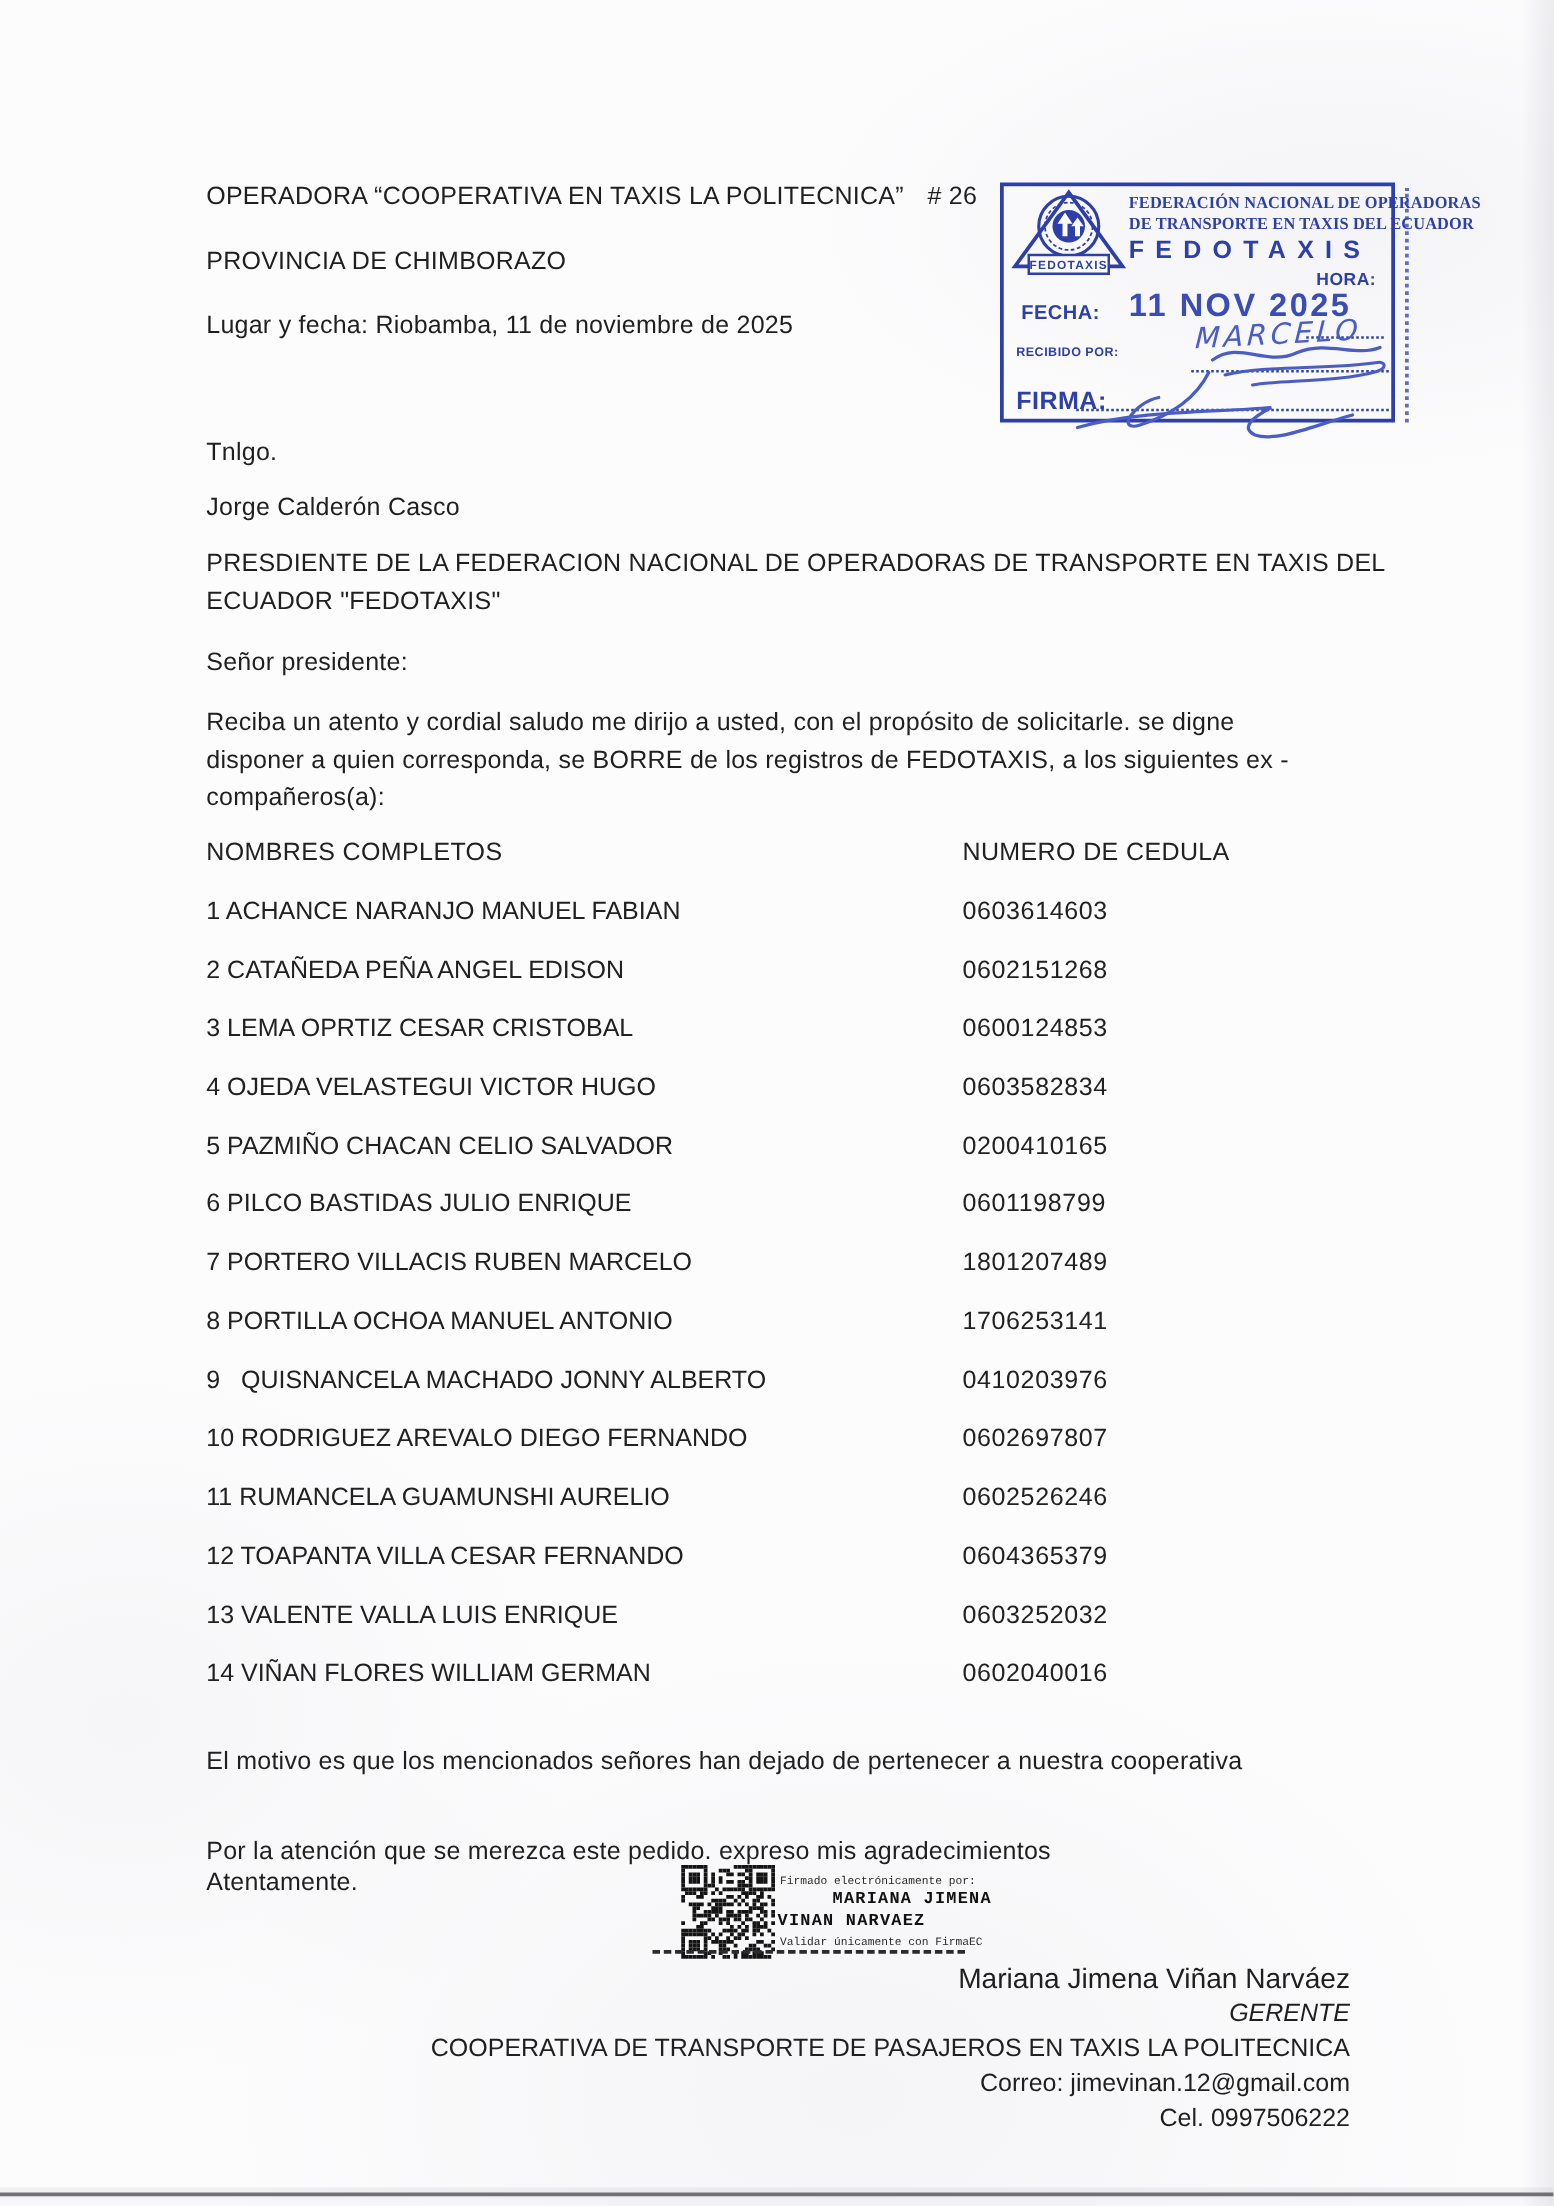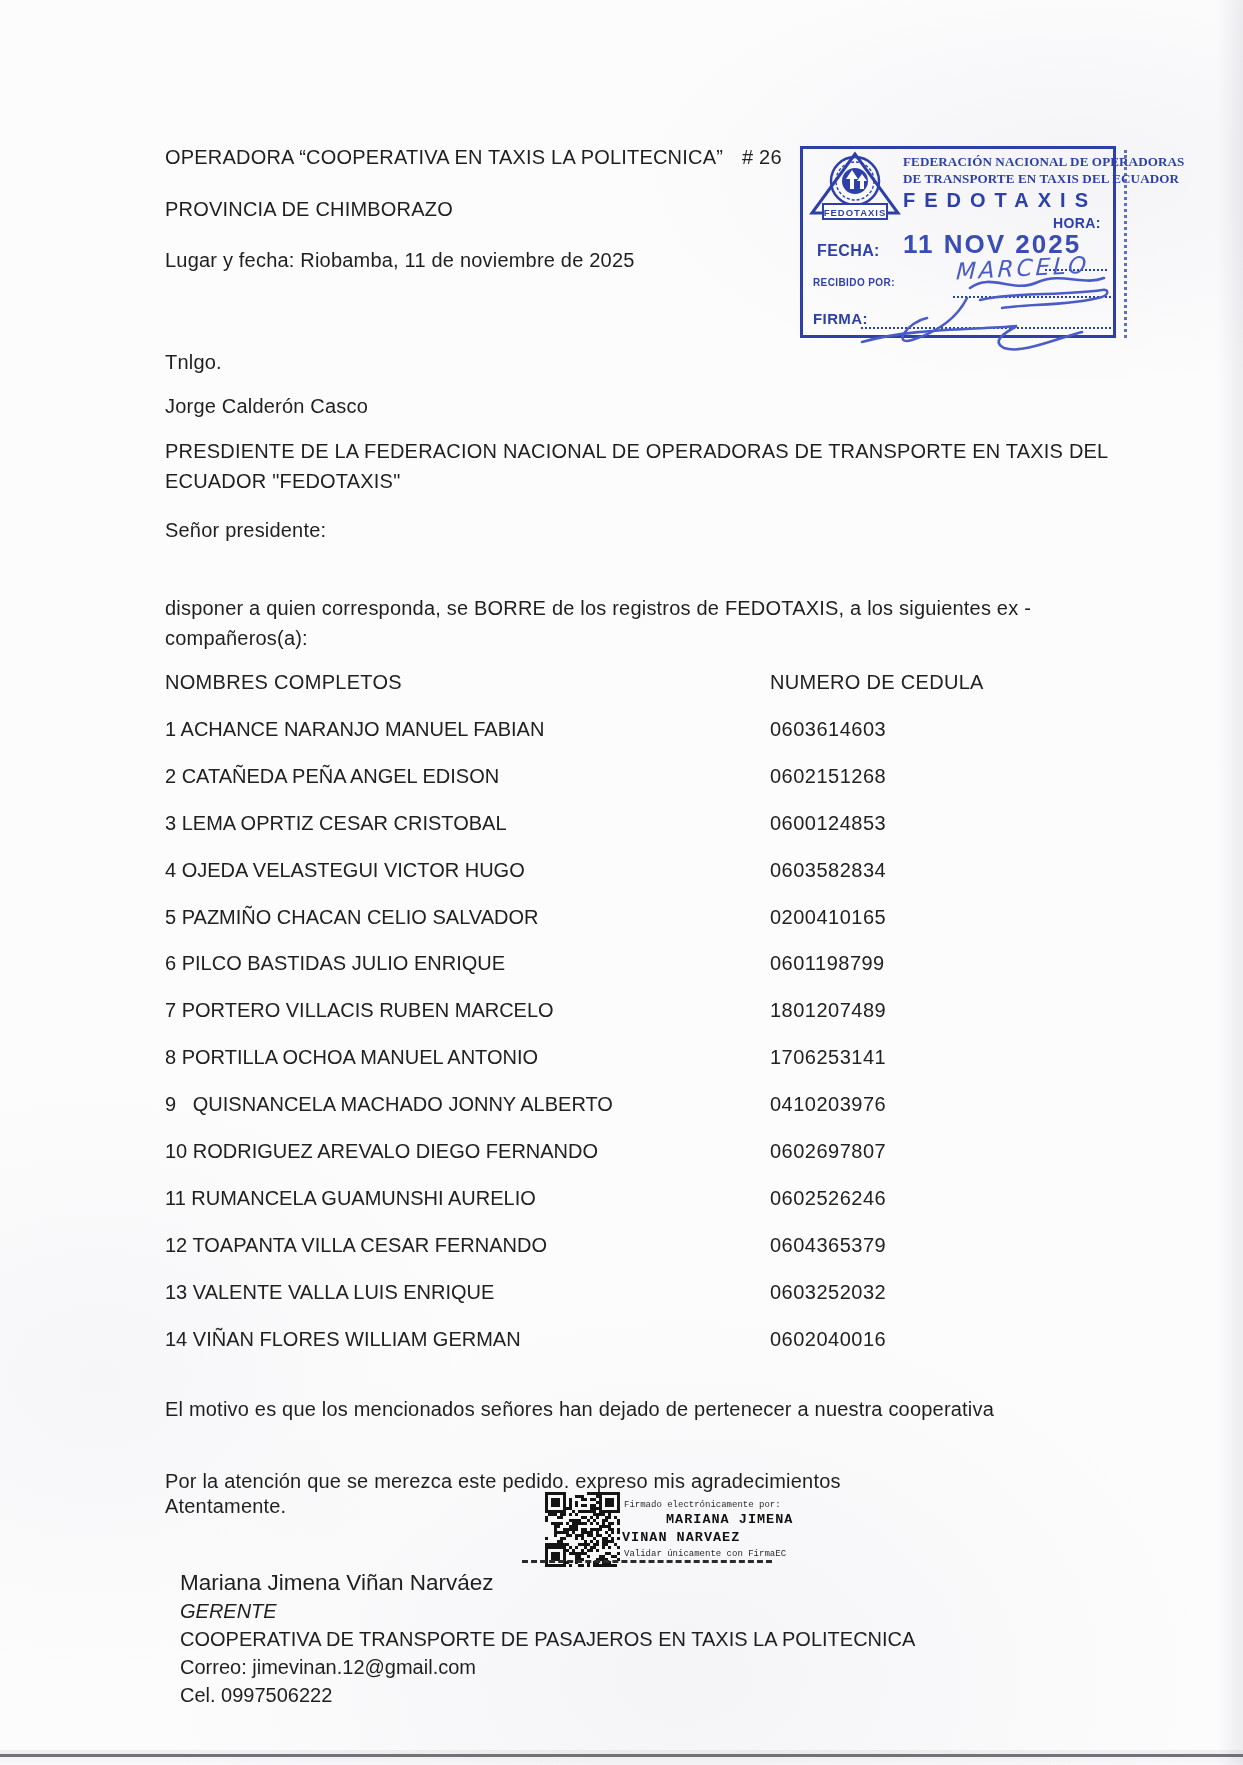--- a/index.html
+++ b/index.html
@@ -45,21 +45,21 @@
 
   
   #qr{position:absolute;left:545px;top:1492px;display:grid;grid-template-columns:repeat(25,3px);grid-auto-rows:3px;}
   #qr i{display:block;}
   #qr i.f{background:#141414;}
   .esig-tiny{position:absolute;font-family:"Liberation Mono",monospace;font-size:9px;color:#2a2a2a;white-space:nowrap;}
   .esig-name{position:absolute;font-family:"Liberation Mono",monospace;font-size:13.5px;font-weight:bold;
     letter-spacing:1px;color:#111;white-space:nowrap;}
   .dash-line{position:absolute;left:522px;top:1560px;width:250px;border-top:3px dashed #2b2b2b;}
 
-  .sig-block-line{position:absolute;left:180px;width:900px;text-align:left;font-size:20px;color:#1f1f1f;white-space:pre;}
+  .sig-block-line{position:absolute;left:180px;width:900px;text-align:right;font-size:20px;color:#1f1f1f;white-space:pre;}
   .sig-name-big{font-size:22.5px;}
 </style>
 </head>
 <body>
 
 <div class="page">
 
   <div class="line" style="left:165px;top:145px;">OPERADORA “COOPERATIVA EN TAXIS LA POLITECNICA”</div>
   <div class="line" style="left:742px;top:145px;"># 26</div>
   <div class="line" style="left:165px;top:197px;">PROVINCIA DE CHIMBORAZO</div>
@@ -78,38 +78,39 @@
     </svg>
     <div class="st st-org" style="left:100px;top:5px;">FEDERACIÓN NACIONAL DE OPERADORAS</div>
     <div class="st st-org" style="left:100px;top:22px;">DE TRANSPORTE EN TAXIS DEL ECUADOR</div>
     <div class="st st-fedotaxis" style="left:100px;top:40px;">FEDOTAXIS</div>
     <div class="st st-label" style="left:250px;top:66px;font-size:14px;">HORA:</div>
     <div class="st st-label" style="left:14px;top:93px;font-size:16px;">FECHA:</div>
     <div class="st st-date" style="left:100px;top:80px;">11 NOV 2025</div>
     <div class="dotted" style="left:242px;top:120px;width:62px;"></div>
     <div class="st st-label" style="left:10px;top:128px;font-size:10px;">RECIBIDO POR:</div>
     <div class="dotted" style="left:150px;top:147px;width:158px;"></div>
-    <div class="st st-label" style="left:10px;top:161px;font-size:15px;">FIRMA:</div>
+    <div class="st st-label" style="left:10px;top:161px;font-size:20px;">FIRMA:</div>
     <div class="dotted" style="left:58px;top:178px;width:250px;"></div>
   </div>
   <div class="stamp-dotted-right"></div>
   <div class="handwrite" style="left:956px;top:255px;">MARCELO</div>
   <svg class="sig-svg" width="270" height="90" viewBox="0 0 270 90">
     <path d="M118,18 C140,2 160,24 186,12 C210,2 232,16 252,8" fill="none" stroke="#4a5cc7" stroke-width="2.6" stroke-linecap="round"></path>
     <path d="M128,30 C160,22 210,26 250,20 C256,19 258,24 250,27 C220,36 170,34 150,38" fill="none" stroke="#4a5cc7" stroke-width="2.4" stroke-linecap="round"></path>
     <path d="M115,28 C105,48 85,62 60,70 C40,76 55,52 75,48" fill="none" stroke="#4a5cc7" stroke-width="2.6" stroke-linecap="round"></path>
     <path d="M10,72 C60,58 120,60 165,56 C150,64 140,72 152,78 C170,84 200,70 230,62" fill="none" stroke="#4a5cc7" stroke-width="2.6" stroke-linecap="round"></path>
   </svg>
 
   <div class="line" style="left:165px;top:350px;">Tnlgo.</div>
   <div class="line" style="left:165px;top:394px;">Jorge Calderón Casco</div>
   <div class="line" style="left:165px;top:439px;">PRESDIENTE DE LA FEDERACION NACIONAL DE OPERADORAS DE TRANSPORTE EN TAXIS DEL</div>
   <div class="line" style="left:165px;top:469px;">ECUADOR "FEDOTAXIS"</div>
   <div class="line" style="left:165px;top:518px;">Señor presidente:</div>
 
+  <div class="line" style="left:165px;top:566px;">Reciba un atento y cordial saludo me dirijo a usted, con el propósito de solicitarle. se digne</div>
   <div class="line" style="left:165px;top:596px;">disponer a quien corresponda, se BORRE de los registros de FEDOTAXIS, a los siguientes ex -</div>
   <div class="line" style="left:165px;top:626px;">compañeros(a):</div>
 
   <div class="th" style="left:165px;top:671px;">NOMBRES COMPLETOS</div>
   <div class="th" style="left:770px;top:671px;">NUMERO DE CEDULA</div>
   <div class="tbl">
     <div class="t-row">
       <span class="t-name">1 ACHANCE NARANJO MANUEL FABIAN</span>
       <span class="t-ced">0603614603</span>
     </div>

